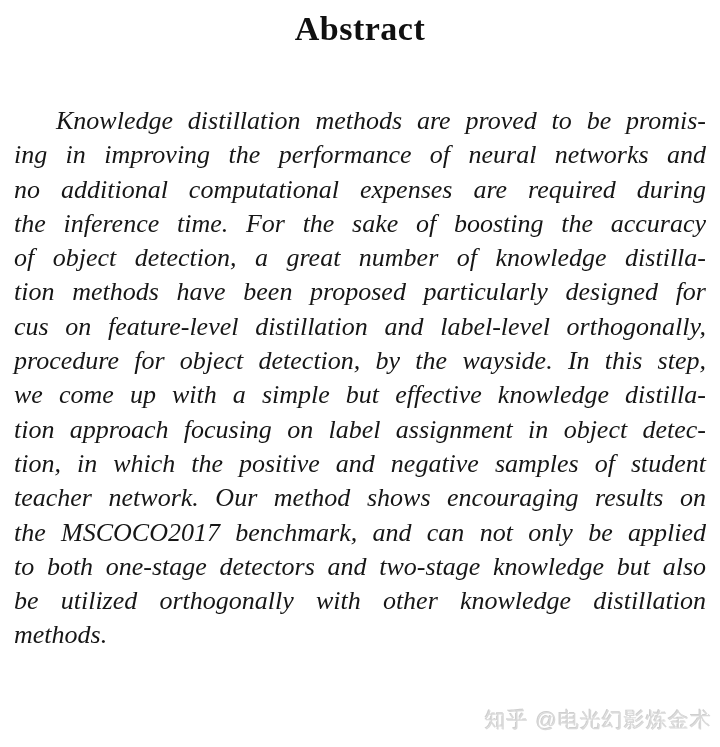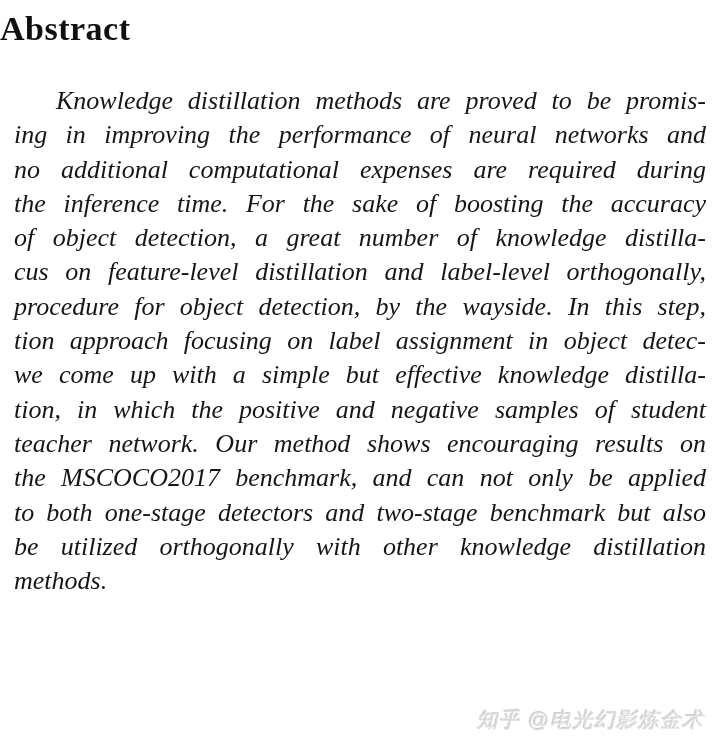--- a/index.html
+++ b/index.html
@@ -12,30 +12,30 @@
     width: 720px;
     height: 747px;
     background: #ffffff;
     overflow: hidden;
     font-family: "Liberation Serif", "DejaVu Serif", serif;
     color: #141414;
   }
   .abstract-title {
     margin: 0;
     padding-top: 10px;
-    text-align: left;
+    text-align: center;
     font-size: 34px;
     line-height: 38px;
     font-weight: bold;
     letter-spacing: 0.5px;
     color: #101010;
   }
   .abstract-body {
     position: absolute;
-    top: 84px;
+    top: 104px;
     left: 14px;
     right: 14px;
   }
   .text-line {
     font-style: italic;
     font-size: 26px;
     line-height: 34.3px;
     height: 34.3px;
     white-space: normal;
     text-align: justify;
@@ -44,51 +44,51 @@
   }
   .text-line.first {
     text-indent: 42px;
   }
   .text-line.last {
     text-align: right;
     text-align-last: left;
   }
   .watermark {
     position: absolute;
-    right: 16px;
+    right: 8px;
     bottom: 13px;
     font-family: "Liberation Sans", "DejaVu Sans", sans-serif;
     font-size: 21px;
     letter-spacing: 1px;
     color: #d9d9d9;
     text-shadow: 1px 1px 0 #ffffff, -1px -1px 0 #cfcfcf;
     user-select: none;
-    font-style: italic;
   }
 </style>
 </head>
 <body>
 
 <div class="page">
 
   <h1 class="abstract-title">Abstract</h1>
 
   <div class="abstract-body">
     <div class="text-line first">Knowledge distillation methods are proved to be promis-</div>
     <div class="text-line">ing in improving the performance of neural networks and</div>
     <div class="text-line">no additional computational expenses are required during</div>
     <div class="text-line">the inference time. For the sake of boosting the accuracy</div>
     <div class="text-line">of object detection, a great number of knowledge distilla-</div>
+    <div class="text-line">tion methods have been proposed particularly designed for</div>
     <div class="text-line">cus on feature-level distillation and label-level orthogonally,</div>
     <div class="text-line">procedure for object detection, by the wayside. In this step,</div>
+    <div class="text-line">we come up with a simple but effective knowledge distilla-</div>
     <div class="text-line">tion approach focusing on label assignment in object detec-</div>
-    <div class="text-line">we come up with a simple but effective knowledge distilla-</div>
     <div class="text-line">tion, in which the positive and negative samples of student</div>
     <div class="text-line">teacher network. Our method shows encouraging results on</div>
     <div class="text-line">the MSCOCO2017 benchmark, and can not only be applied</div>
-    <div class="text-line">to both one-stage detectors and two-stage benchmark but also</div>
+    <div class="text-line">to both one-stage detectors and two-stage knowledge but also</div>
     <div class="text-line">be utilized orthogonally with other knowledge distillation</div>
     <div class="text-line last">methods.</div>
   </div>
 
   <div class="watermark">知乎 @电光幻影炼金术</div>
 
 </div>
 
 </body></html>

